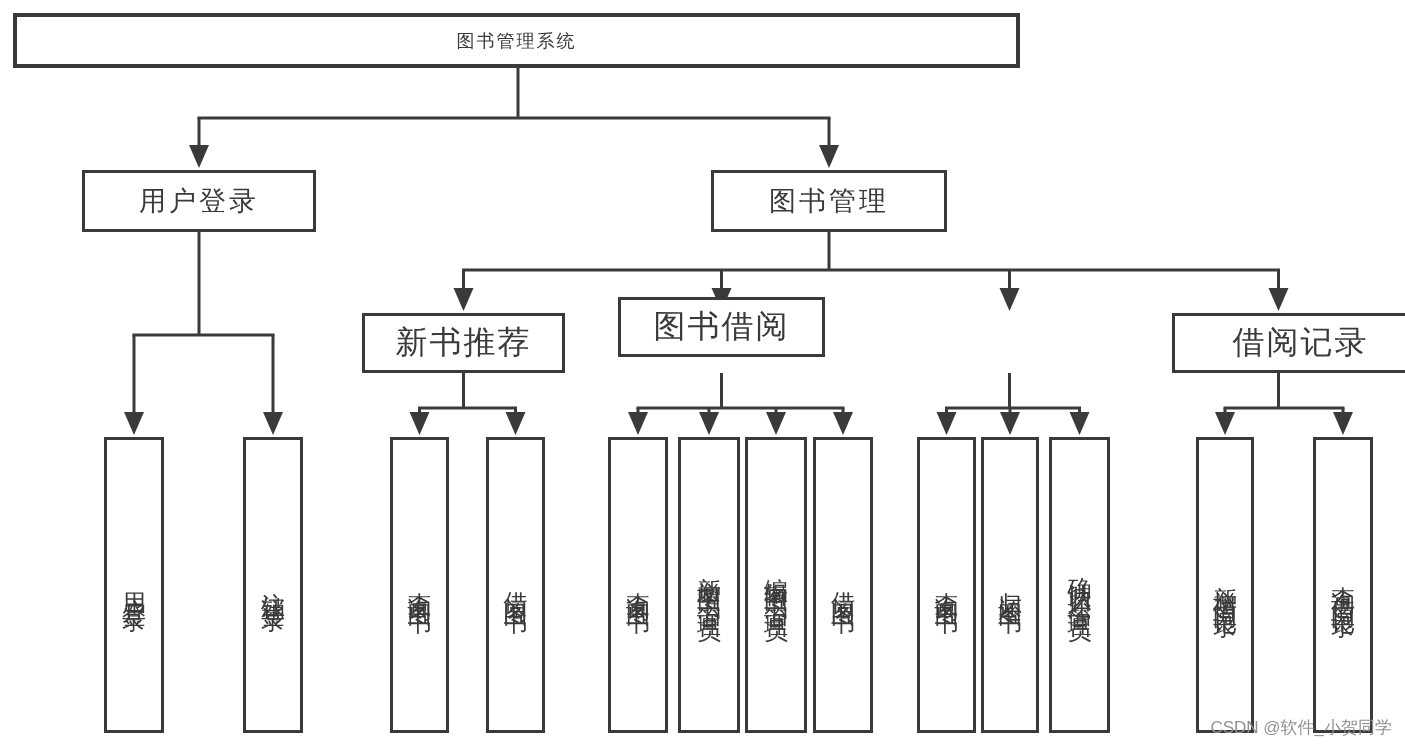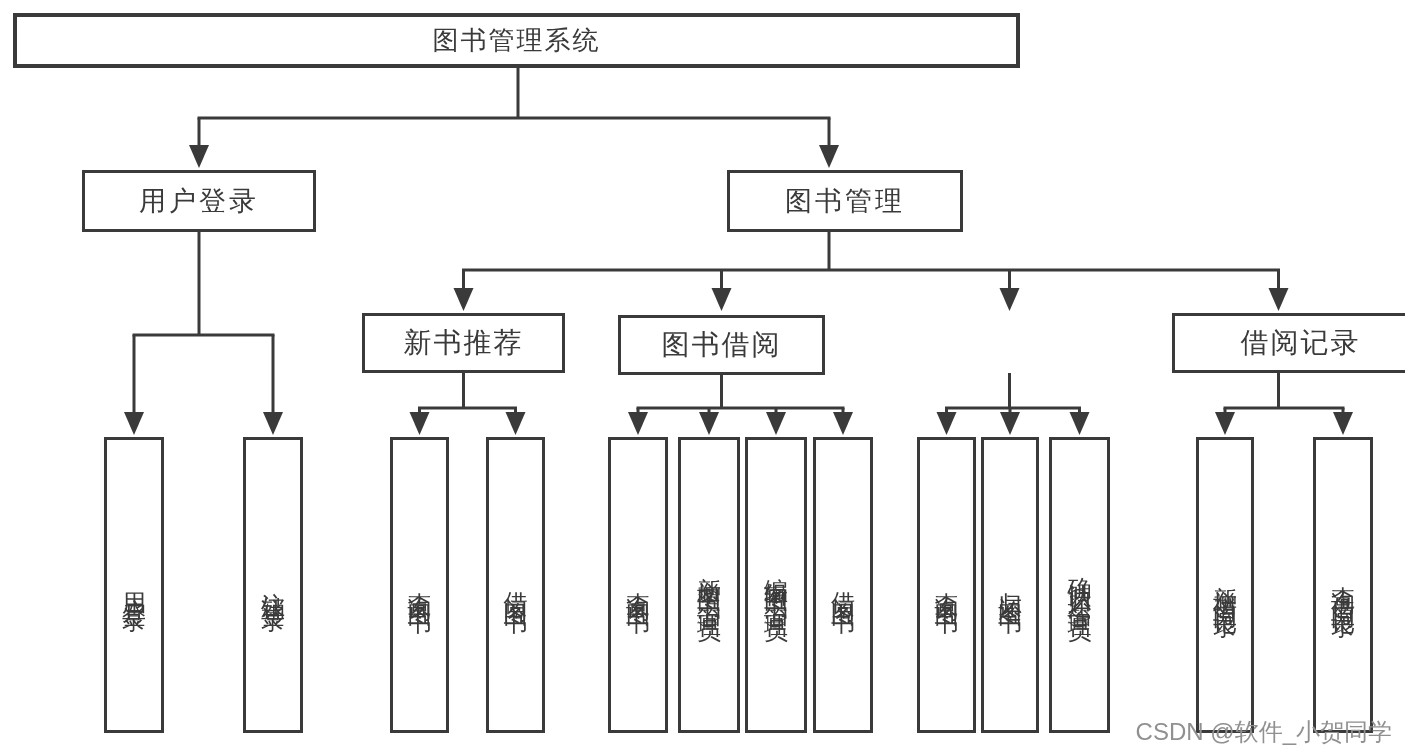--- a/index.html
+++ b/index.html
@@ -33,36 +33,36 @@
     position: absolute;
     background: var(--bg);
     border: 3px solid var(--line);
     color: var(--text);
     display: flex;
     align-items: center;
     justify-content: center;
     z-index: 1;
     text-align: center;
   }
-  .root { border-width: 4px; font-size: 26px; letter-spacing: 2px; }
+  .root { border-width: 4px; font-size: 18px; letter-spacing: 2px; }
   .lvl2 { font-size: 27px; letter-spacing: 3px; }
-  .lvl3 { font-size: 28px; letter-spacing: 2px; }
+  .lvl3 { font-size: 32px; letter-spacing: 2px; }
   .vbox {
     writing-mode: vertical-rl;
     text-orientation: mixed;
     font-size: 24px;
     letter-spacing: 6px;
     line-height: 1;
   }
 
   .watermark {
     position: absolute;
     top: 716px;
     right: 13px;
-    font-size: 24px;
+    font-size: 17px;
     color: var(--watermark);
     z-index: 5;
     white-space: nowrap;
     margin-left: 36px;
   }
 </style>
 </head>
 <body>
 
 <div class="canvas">
@@ -130,24 +130,24 @@
       <polygon points="1000,412 1020,412 1010,435"></polygon>
       <polygon points="1069.5,412 1089.5,412 1079.5,435"></polygon>
       <polygon points="1215,412 1235,412 1225,435"></polygon>
       <polygon points="1333,412 1353,412 1343,435"></polygon>
     </g>
   </svg>
 
   <div class="node root" style="left:13px; top:13px; width:1007px; height:55px">图书管理系统</div>
 
   <div class="node lvl2" style="left:82px; top:170px; width:234px; height:62px">用户登录</div>
-  <div class="node lvl2" style="left:727px; top:170px; width:236px; height:62px">图书管理</div>
+  <div class="node lvl2" style="left:711px; top:170px; width:236px; height:62px">图书管理</div>
 
   <div class="node lvl3" style="left:362px; top:313px; width:203px; height:60px">新书推荐</div>
-  <div class="node lvl3" style="left:618px; top:315px; width:207px; height:60px">图书借阅</div>
+  <div class="node lvl3" style="left:618px; top:297px; width:207px; height:60px">图书借阅</div>
   <div class="node lvl3" style="left:1172px; top:313px; width:257px; height:60px">借阅记录</div>
 
   <div class="node vbox" style="left:104px; top:437px; width:60px; height:296px">用户登录</div>
   <div class="node vbox" style="left:243px; top:437px; width:60px; height:296px">注销登录</div>
 
   <div class="node vbox" style="left:390px; top:437px; width:59px; height:296px">查询图书</div>
   <div class="node vbox" style="left:486px; top:437px; width:59px; height:296px">借阅图书</div>
 
   <div class="node vbox" style="left:608px; top:437px; width:60px; height:296px">查询图书</div>
   <div class="node vbox" style="left:678px; top:437px; width:62px; height:296px">新增图书（管理员）</div>

